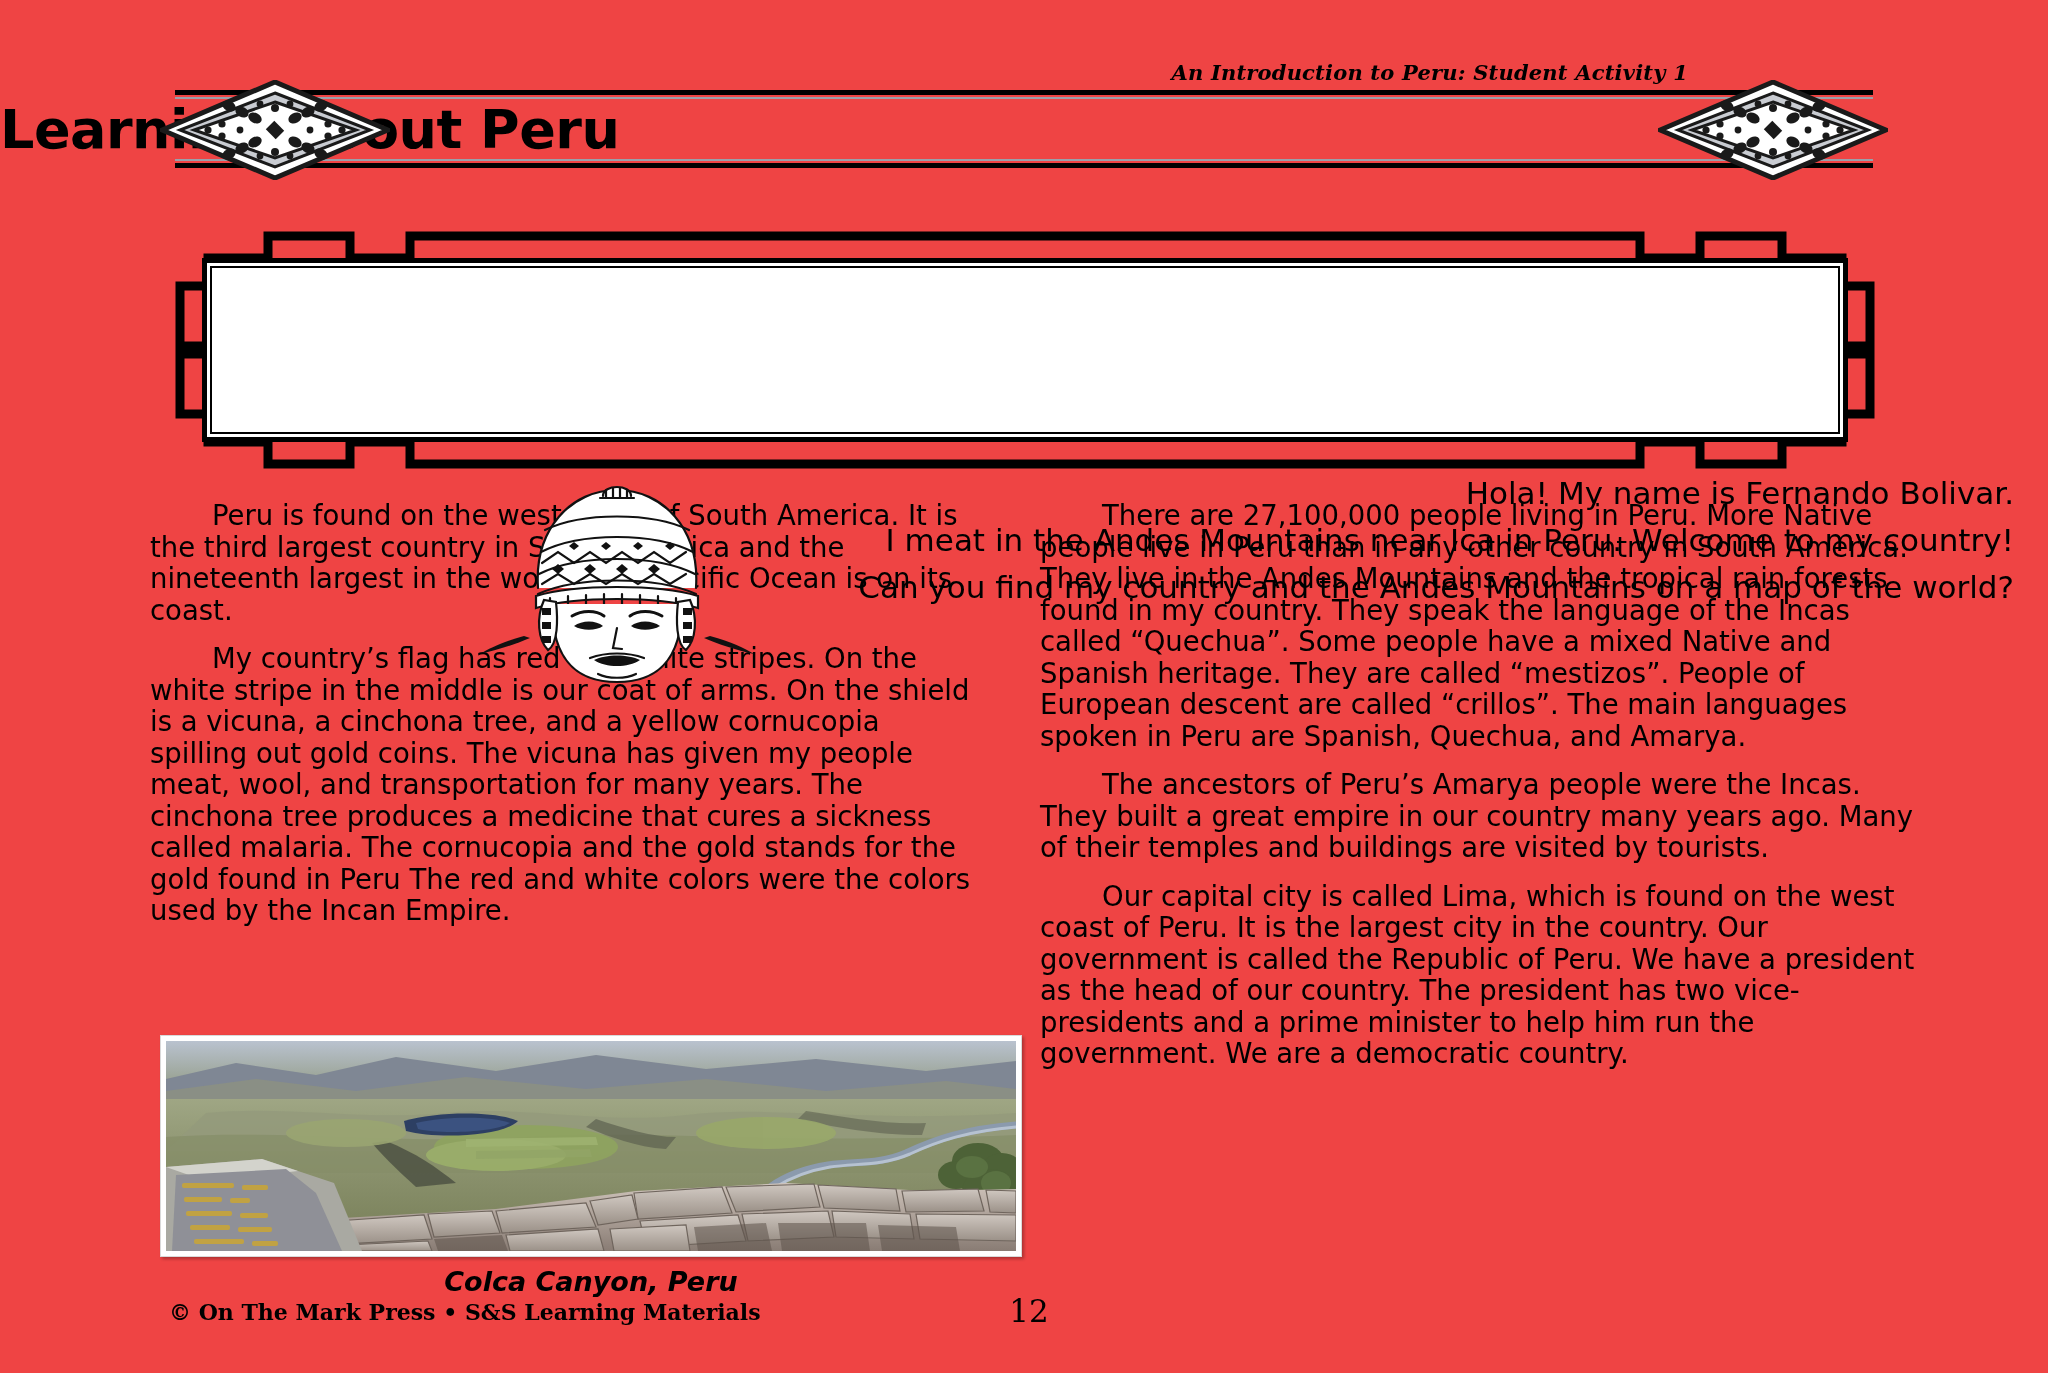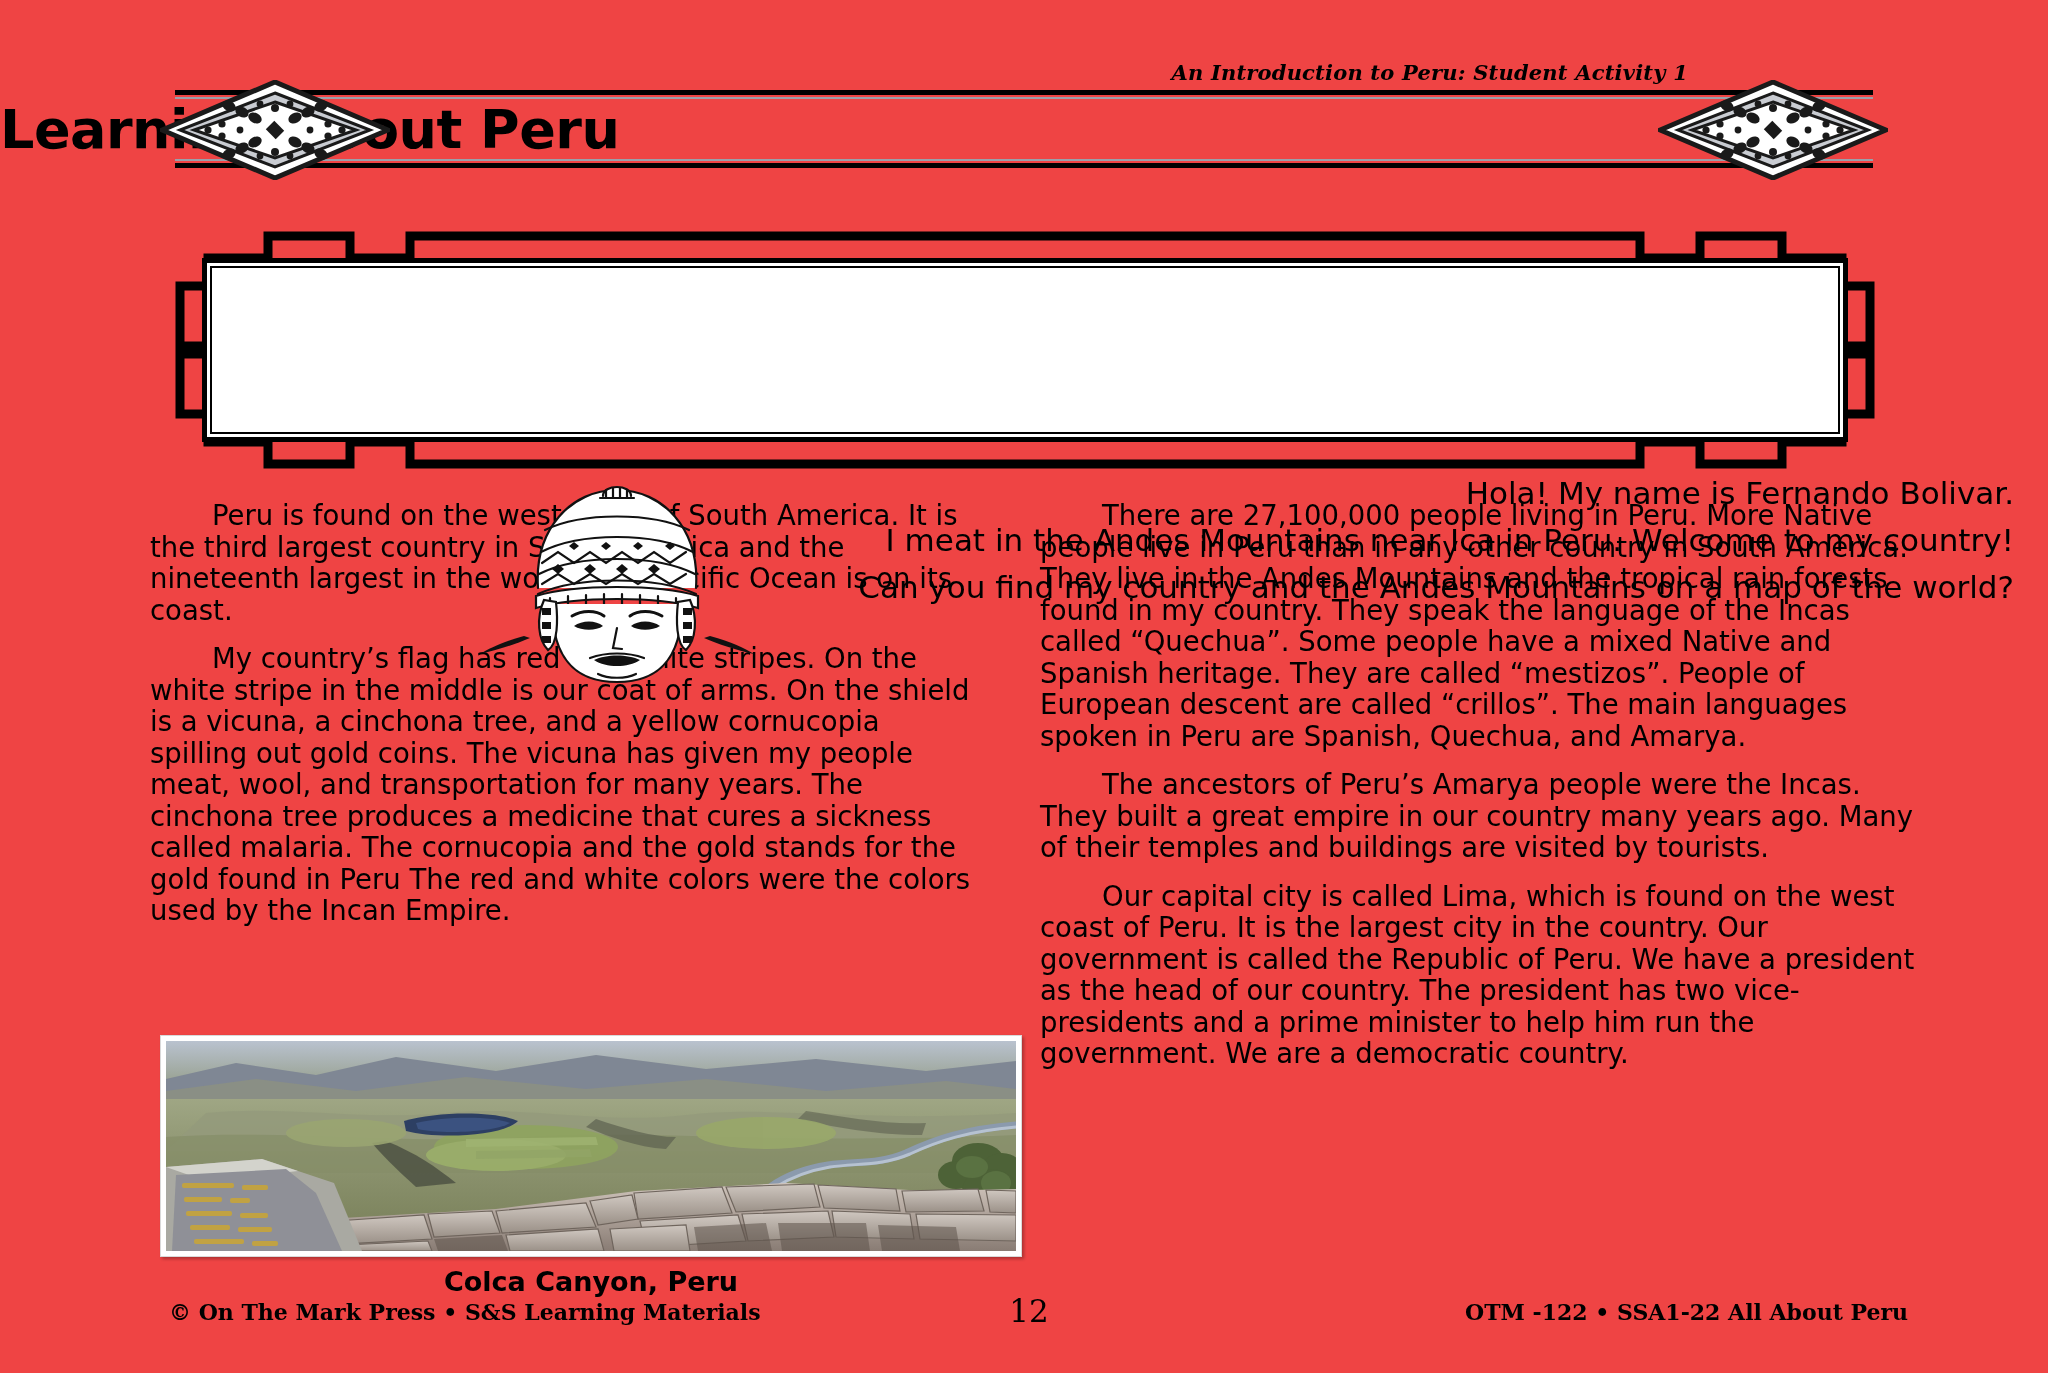--- a/index.html
+++ b/index.html
@@ -178,20 +178,21 @@
   .photo {
     width: 100%;
     height: 100%;
     display: block;
   }
   .caption {
     margin-top: 9px;
     text-align: center;
     font-family: "DejaVu Sans", sans-serif;
     font-weight: bold;
+    font-style: italic;
     font-size: 27px;
   }
 
   
   .footer {
     position: absolute;
     left: 150px;
     right: 140px;
     bottom: 40px;
     height: 34px;
@@ -510,16 +511,15 @@
           <rect x="86" y="200" width="26" height="5" rx="2"></rect>
         </g>
       </svg>
     </div>
     <div class="caption">Colca Canyon, Peru</div>
   </div>
 
   <div class="footer">
     <div class="footer-left">© On The Mark Press • S&amp;S Learning Materials</div>
     <div class="footer-center">12</div>
-    <div class="footer-right">OTM -122 • SSA1-22 All About Peru</div>
   </div>
 
 </div>
 
 </body></html>

